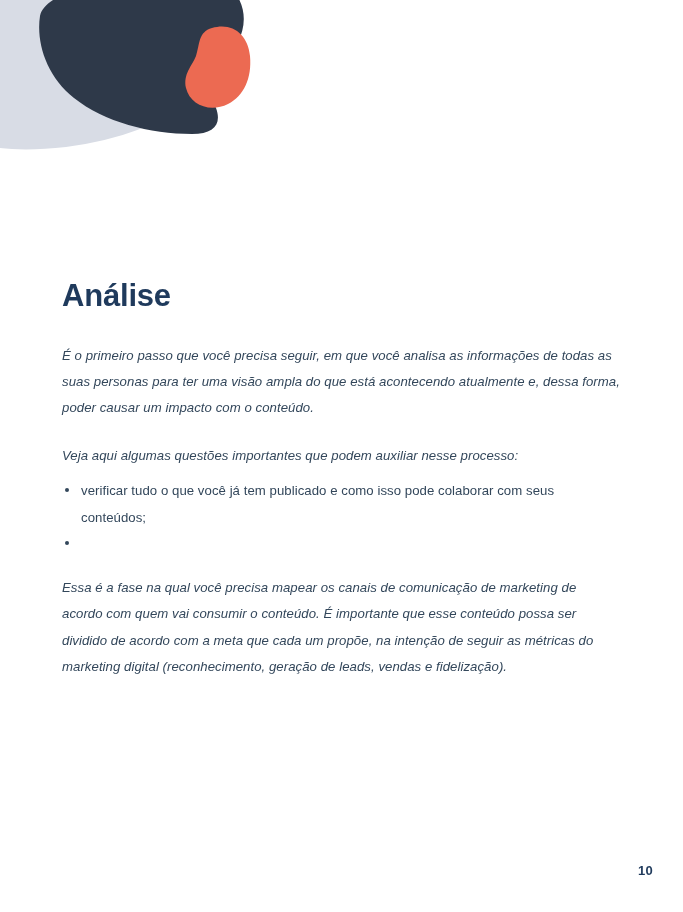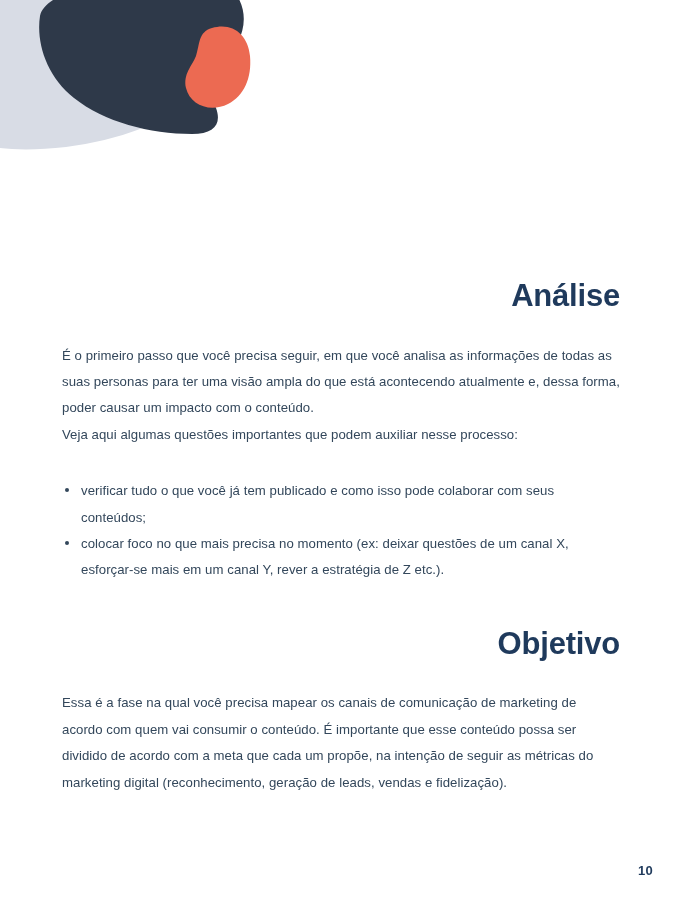--- a/index.html
+++ b/index.html
@@ -47,35 +47,36 @@
     margin-top: 44px;
   }
 
   h1.heading {
     margin: 0 0 30px 0;
     font-size: 31px;
     line-height: 1.05;
     font-weight: 700;
     letter-spacing: -0.2px;
     color: #1f3a5c;
-    text-align: right;
   }
 
   p.body-text {
     margin: 0;
     font-size: 13.2px;
     line-height: 2.0;
     color: #33475b;
     letter-spacing: 0.05px;
+    font-style: italic;
   }
   p.body-text + p.body-text {
+    margin-top: 21px;
   }
 
   ul.bullet-list {
-    margin: 30px 0 0 0;
+    margin: 9px 0 0 0;
     padding: 0;
     list-style: none;
   }
   ul.bullet-list li {
     position: relative;
     padding-left: 19px;
     font-size: 13.2px;
     line-height: 2.0;
     color: #33475b;
     letter-spacing: 0.05px;
@@ -120,25 +121,23 @@
     <h1 class="heading">Análise</h1>
     <p class="body-text">É o primeiro passo que você precisa seguir, em que você analisa as informações de todas as suas personas para ter uma visão ampla do que está acontecendo atualmente e, dessa forma, poder causar um impacto com o conteúdo.</p>
     <p class="body-text">Veja aqui algumas questões importantes que podem auxiliar nesse processo:</p>
     <ul class="bullet-list">
       <li>
         <span class="bullet-dot"></span>
         <span>verificar tudo o que você já tem publicado e como isso pode colaborar com seus conteúdos;</span>
       </li>
       <li>
         <span class="bullet-dot"></span>
-        <span>colocar foco no que mais precisa no momento (ex: deixar questões de um canal X, esforçar-se mais em um canal Y, rever a estratégia de Z etc.).</span>
       </li>
     </ul>
   </section>
 
   <section class="section">
-    <h1 class="heading">Objetivo</h1>
     <p class="body-text">Essa é a fase na qual você precisa mapear os canais de comunicação de marketing de acordo com quem vai consumir o conteúdo. É importante que esse conteúdo possa ser dividido de acordo com a meta que cada um propõe, na intenção de seguir as métricas do marketing digital (reconhecimento, geração de leads, vendas e fidelização).</p>
   </section>
 
 </main>
 
 <div class="page-number">10</div>
 
 </body></html>

